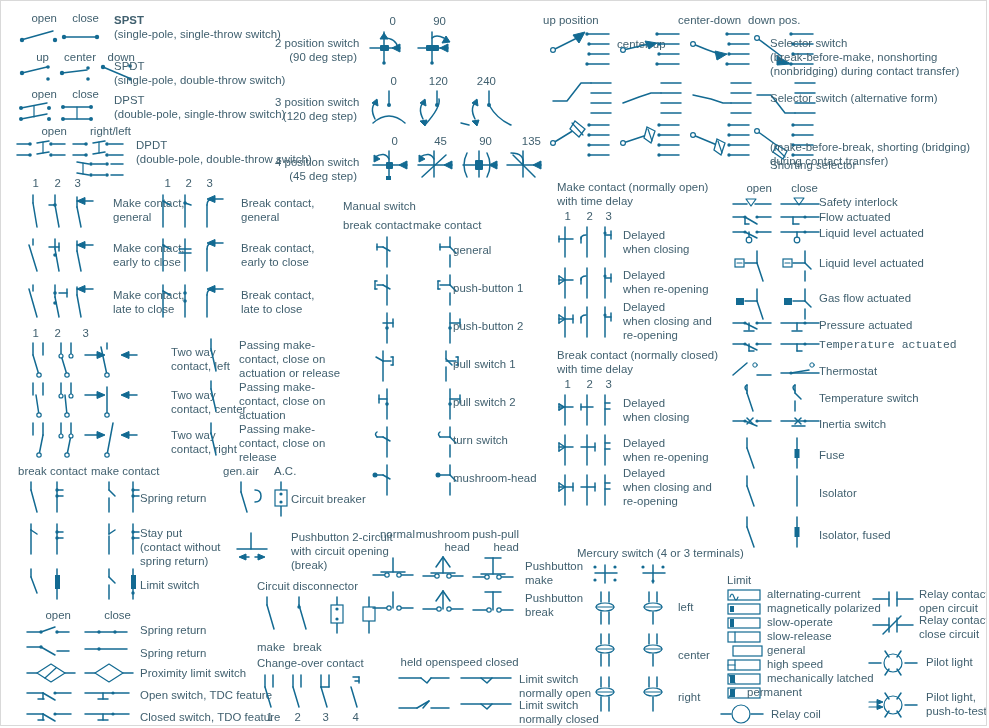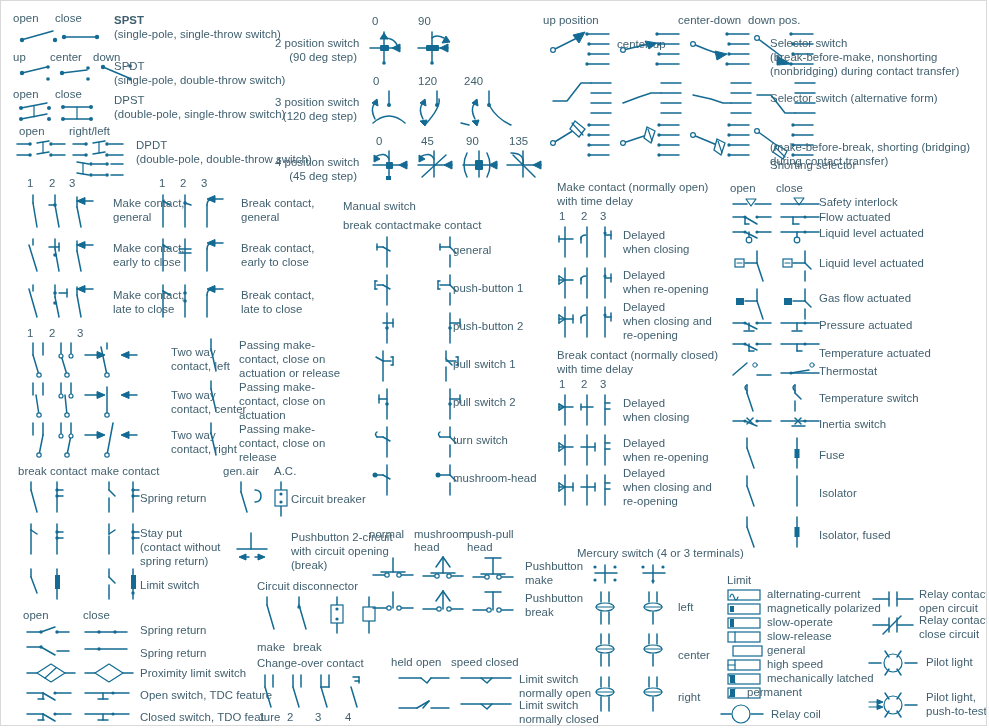--- a/index.html
+++ b/index.html
@@ -20,21 +20,21 @@
     overflow:hidden;
   }
   .lbl{
     position:absolute;
     font-size:11.4px;
     line-height:13.6px;
     color:#41606f;
     white-space:pre;
     letter-spacing:0.05px;
   }
-  .lbl.ctr{text-align:left;}
+  .lbl.ctr{text-align:right;}
   .lbl.rt{text-align:right;}
   .sym{position:absolute;}
   svg{display:block;overflow:visible;}
   .s{stroke:#136a92;stroke-width:1.5;fill:none;stroke-linecap:round;stroke-linejoin:round;}
   .s2{stroke:#136a92;stroke-width:1.2;fill:none;stroke-linecap:round;stroke-linejoin:round;}
   .sthin{stroke:#136a92;stroke-width:1;fill:none;stroke-linecap:round;}
   .fil{fill:#136a92;stroke:none;}
   .hol{fill:#ffffff;stroke:#136a92;stroke-width:1.2;}
   .arrowf{fill:#136a92;stroke:#136a92;stroke-width:1;stroke-linejoin:round;}
   .shbox{fill:#ffffff;stroke:#136a92;stroke-width:1.3;}
@@ -1091,21 +1091,21 @@
         </svg>
     </div>
     <div class="sym" style="left:778px;top:339px;">
       <svg width="42" height="18" viewBox="0 0 42 18">
           <path class="s" d="M2 4 L40 4"></path>
           <path class="s" d="M18 4 L18 11"></path>
           <path class="s" d="M18 11 L23 11"></path>
           <circle class="fil" cx="26" cy="4" r="1.6"></circle>
         </svg>
     </div>
-    <div class="lbl" style="left:818px;top:346px;">Temperature actuated</div>
+    <div class="lbl" style="left:818px;top:338px;font-family:Liberation Mono, monospace;">Temperature actuated</div>
 
     <div class="sym" style="left:730px;top:360px;">
       <svg width="42" height="20" viewBox="0 0 42 20">
           <path class="s" d="M2 14 L16 2"></path>
           <path class="s" d="M26 14 L40 14"></path>
           <circle class="sthin" cx="24" cy="4" r="2.2" fill="none"></circle>
         </svg>
     </div>
     <div class="sym" style="left:778px;top:360px;">
       <svg width="42" height="20" viewBox="0 0 42 20">

